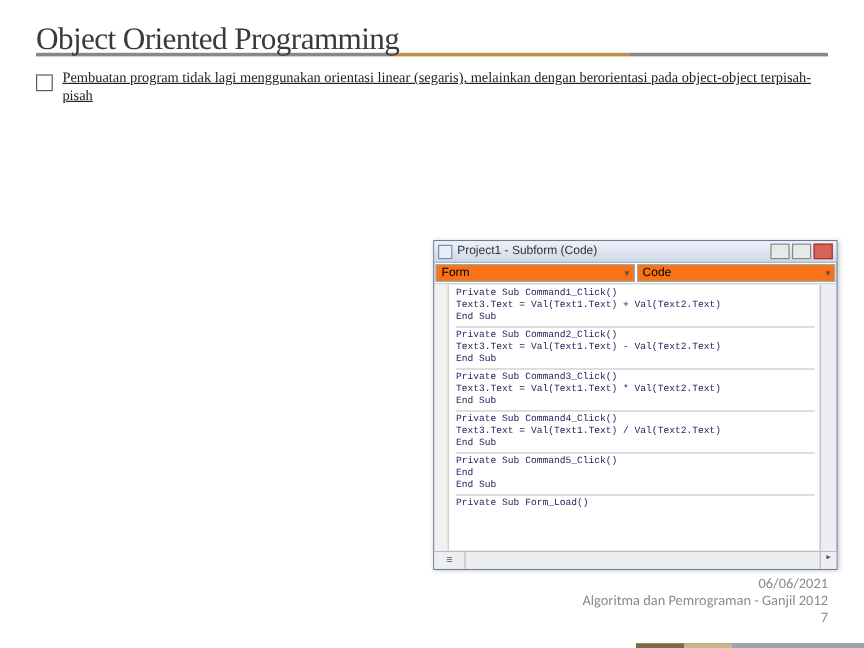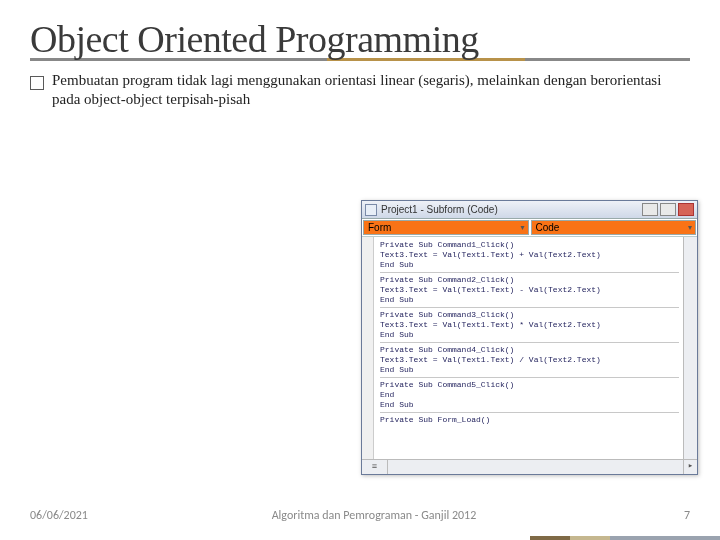--- a/index.html
+++ b/index.html
@@ -10,21 +10,21 @@
     position: relative;
     overflow: hidden;
   }
   .slide {
     width: 720px;
     height: 540px;
     padding: 18px 30px 0 30px;
     position: relative;
   }
   .title {
-    font-size: 38px;
+    font-size: 26px;
     font-weight: 400;
     color: #3a3a3a;
     line-height: 1.12;
     letter-spacing: -0.5px;
   }
   .title-line2 {
     border-bottom: 2px solid #888;
     padding-bottom: 4px;
     margin-bottom: 6px;
   }
@@ -40,24 +40,25 @@
     gap: 8px;
   }
   .bullet-sq {
     width: 14px;
     height: 14px;
     border: 1.5px solid #5a5a5a;
     margin-top: 5px;
     flex: none;
   }
   .bullet-text {
-    font-size: 15px;
+    font-size: 12px;
     color: #222;
     line-height: 1.28;
     max-width: 640px;
+    text-decoration: underline;
   }
   .code-window {
     position: absolute;
     right: 22px;
     top: 200px;
     width: 337px;
     height: 275px;
     border: 1px solid #6a7a99;
     background: #fff;
     box-shadow: 1px 1px 4px rgba(0,0,0,.25);
@@ -165,20 +166,21 @@
   .footer {
     position: absolute;
     bottom: 18px;
     left: 30px;
     right: 30px;
     display: flex;
     align-items: flex-end;
     font-family: Calibri, Arial, sans-serif;
     font-size: 12px;
     color: #8a8a8a;
+    flex-direction: column;
   }
   .footer .fc { flex:1; text-align:center; }
   .footer .fr { text-align:right; min-width:30px; }
   .deco-corner {
     position: absolute;
     right: 0; bottom: 0;
     width: 210px; height: 26px;
     pointer-events: none;
   }
   .deco-corner div {

